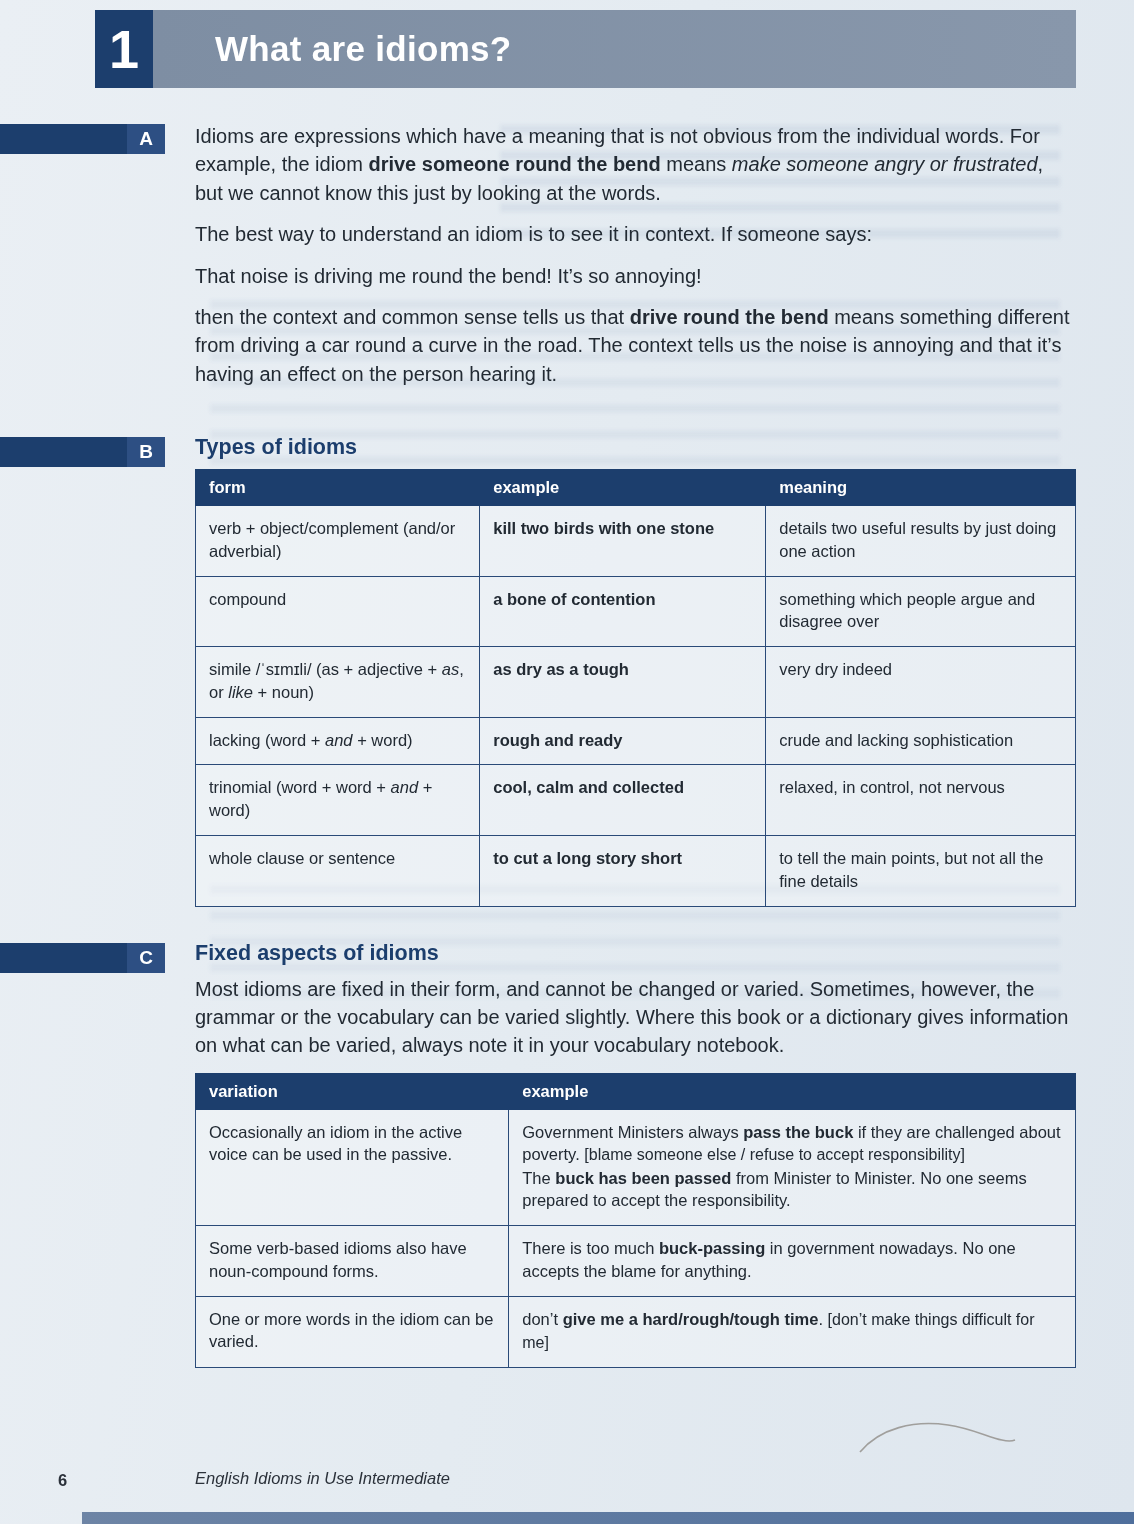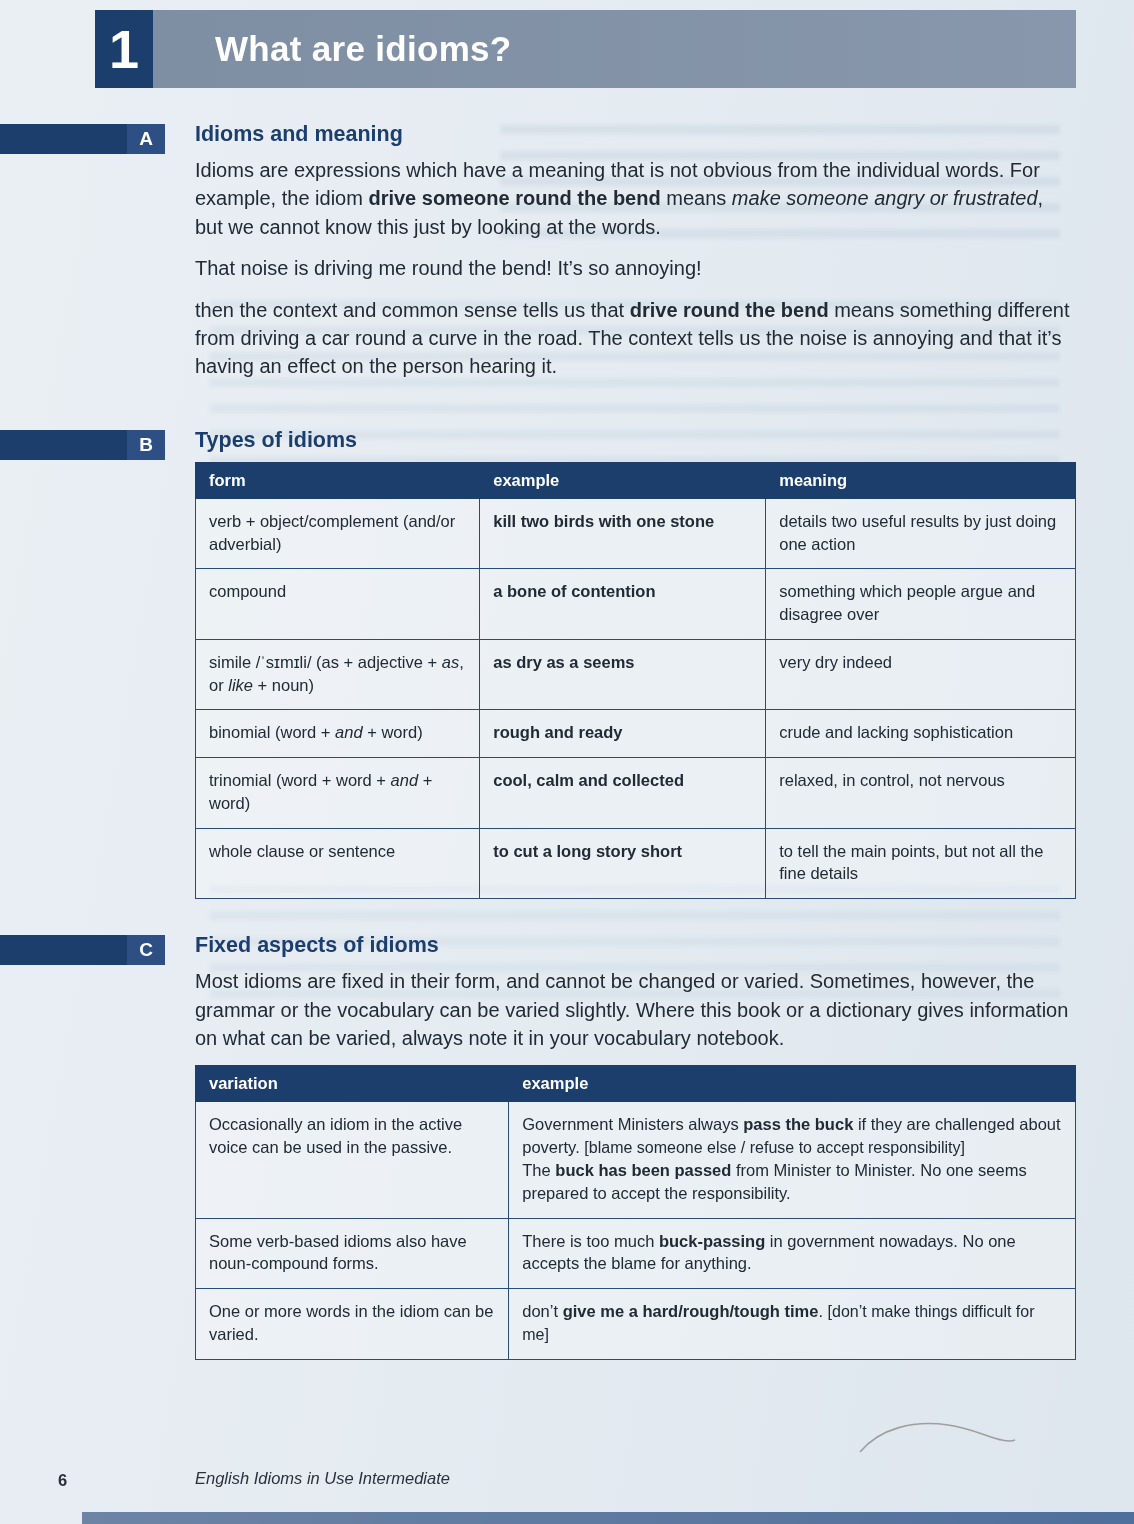--- a/index.html
+++ b/index.html
@@ -98,22 +98,22 @@
       </div>
     </header>
 
     <section class="section">
       <div class="tab-col">
         <div class="section-tab">
           <span class="letter-box">A</span>
         </div>
       </div>
       <div class="section-content">
-        <h2 class="section-heading">Idioms and meaning</h2>
         <p class="para"><span>Idioms are expressions which have a meaning that is not obvious from the individual words. For example, the idiom </span><span class="b">drive someone round the bend</span><span> means </span><span class="i">make someone angry or frustrated</span><span>, but we cannot know this just by looking at the words.</span></p>
+        <p class="para"><span>The best way to understand an idiom is to see it in context. If someone says:</span></p>
         <p class="para"><span>That noise is driving me round the bend! It’s so annoying!</span></p>
         <p class="para"><span>then the context and common sense tells us that </span><span class="b">drive round the bend</span><span> means something different from driving a car round a curve in the road. The context tells us the noise is annoying and that it’s having an effect on the person hearing it.</span></p>
       </div>
     </section>
 
     <section class="section">
       <div class="tab-col">
         <div class="section-tab">
           <span class="letter-box">B</span>
         </div>
@@ -139,25 +139,25 @@
                 <td><span class="b">kill two birds with one stone</span></td>
                 <td><span>details two useful results by just doing one action</span></td>
               </tr>
               <tr>
                 <td><span>compound</span></td>
                 <td><span class="b">a bone of contention</span></td>
                 <td><span>something which people argue and disagree over</span></td>
               </tr>
               <tr>
                 <td><span>simile /ˈsɪmɪli/ (as + adjective + </span><span class="i">as</span><span>, or </span><span class="i">like</span><span> + noun)</span></td>
-                <td><span class="b">as dry as a seems</span></td>
+                <td><span class="b">as dry as a tough</span></td>
                 <td><span>very dry indeed</span></td>
               </tr>
               <tr>
-                <td><span>binomial (word + </span><span class="i">and</span><span> + word)</span></td>
+                <td><span>lacking (word + </span><span class="i">and</span><span> + word)</span></td>
                 <td><span class="b">rough and ready</span></td>
                 <td><span>crude and lacking sophistication</span></td>
               </tr>
               <tr>
                 <td><span>trinomial (word + word + </span><span class="i">and</span><span> + word)</span></td>
                 <td><span class="b">cool, calm and collected</span></td>
                 <td><span>relaxed, in control, not nervous</span></td>
               </tr>
               <tr>
                 <td><span>whole clause or sentence</span></td>

